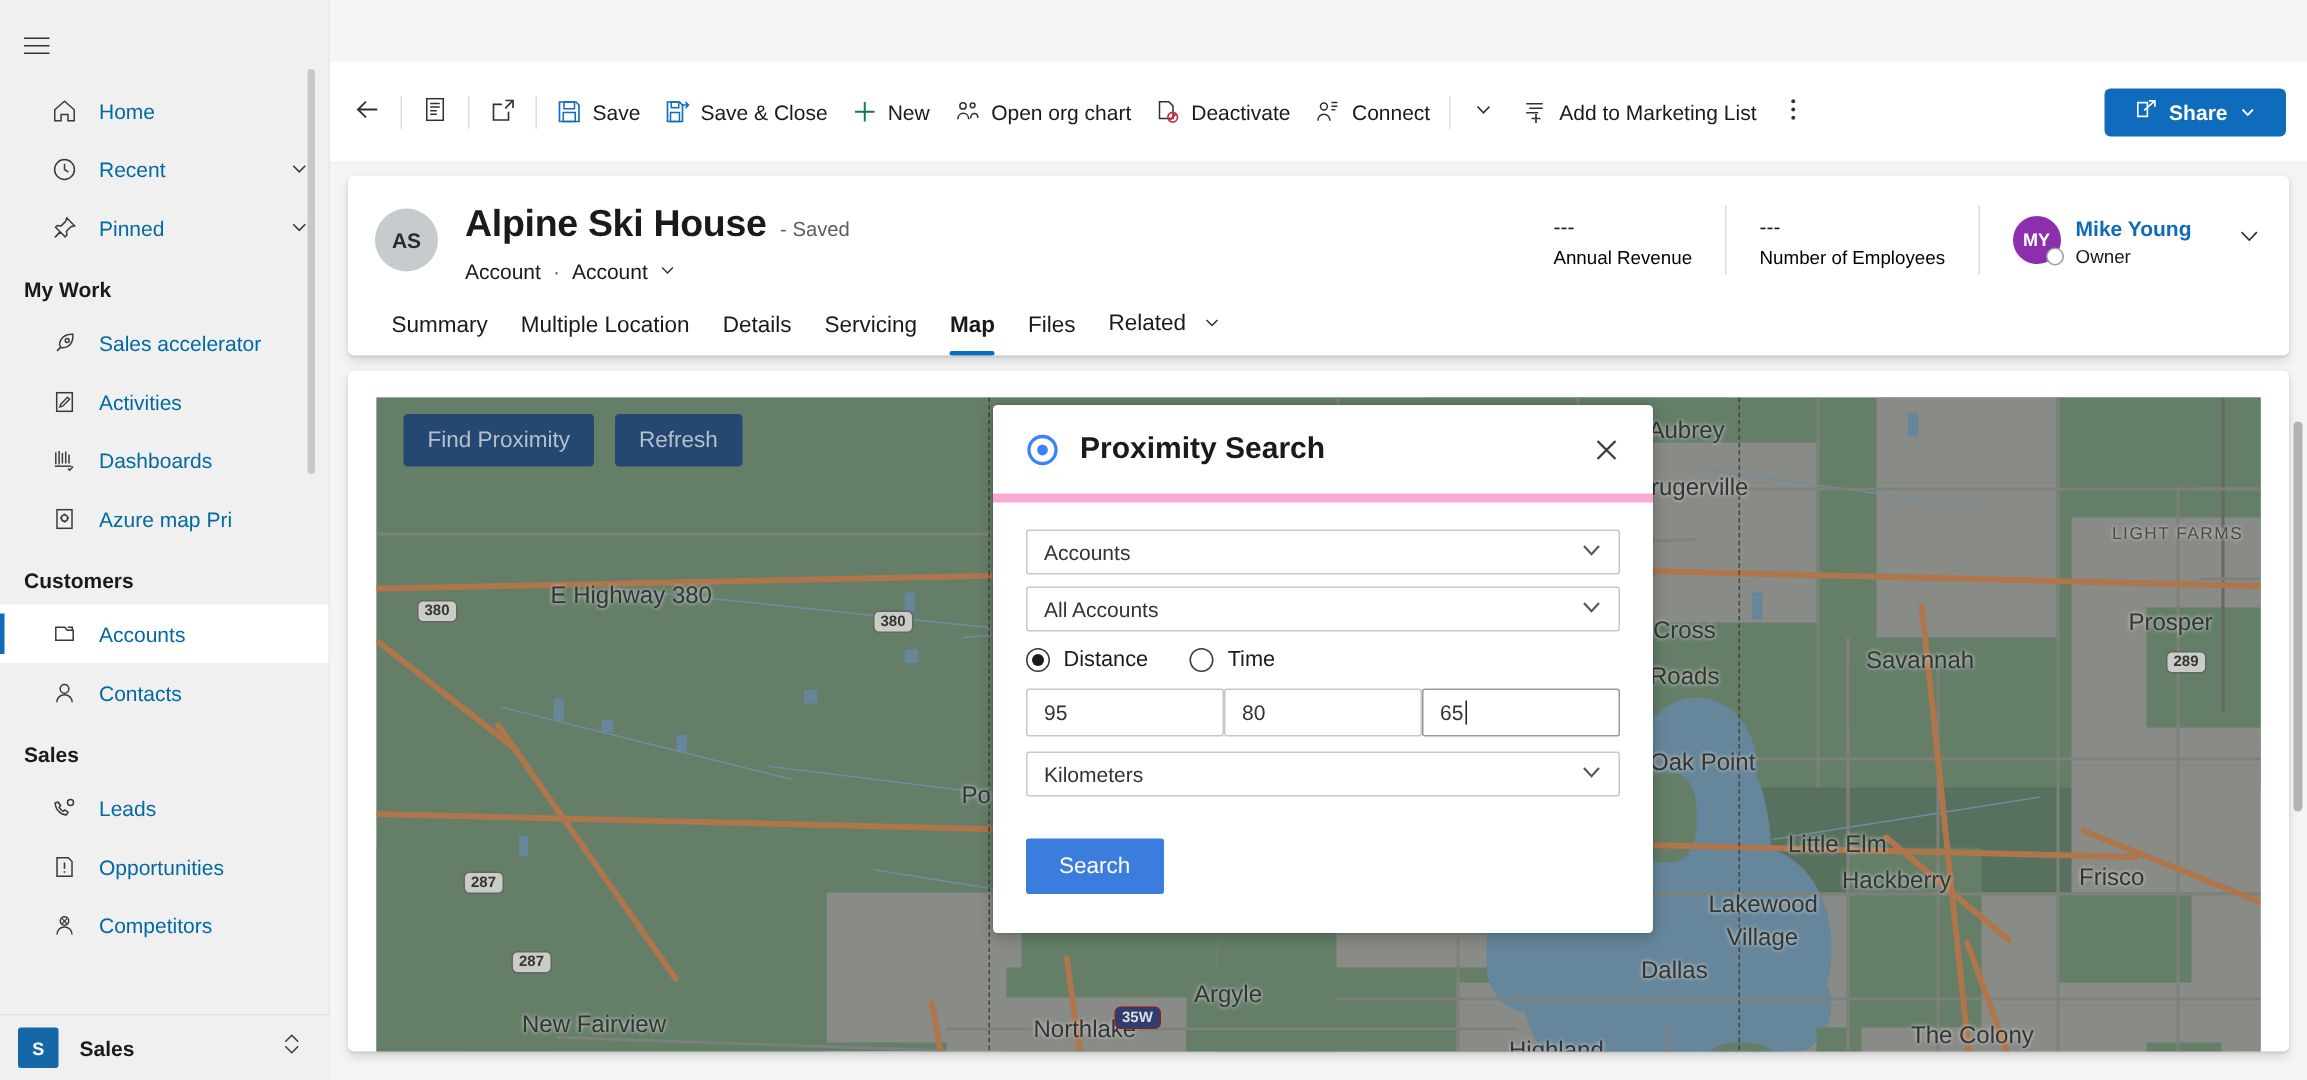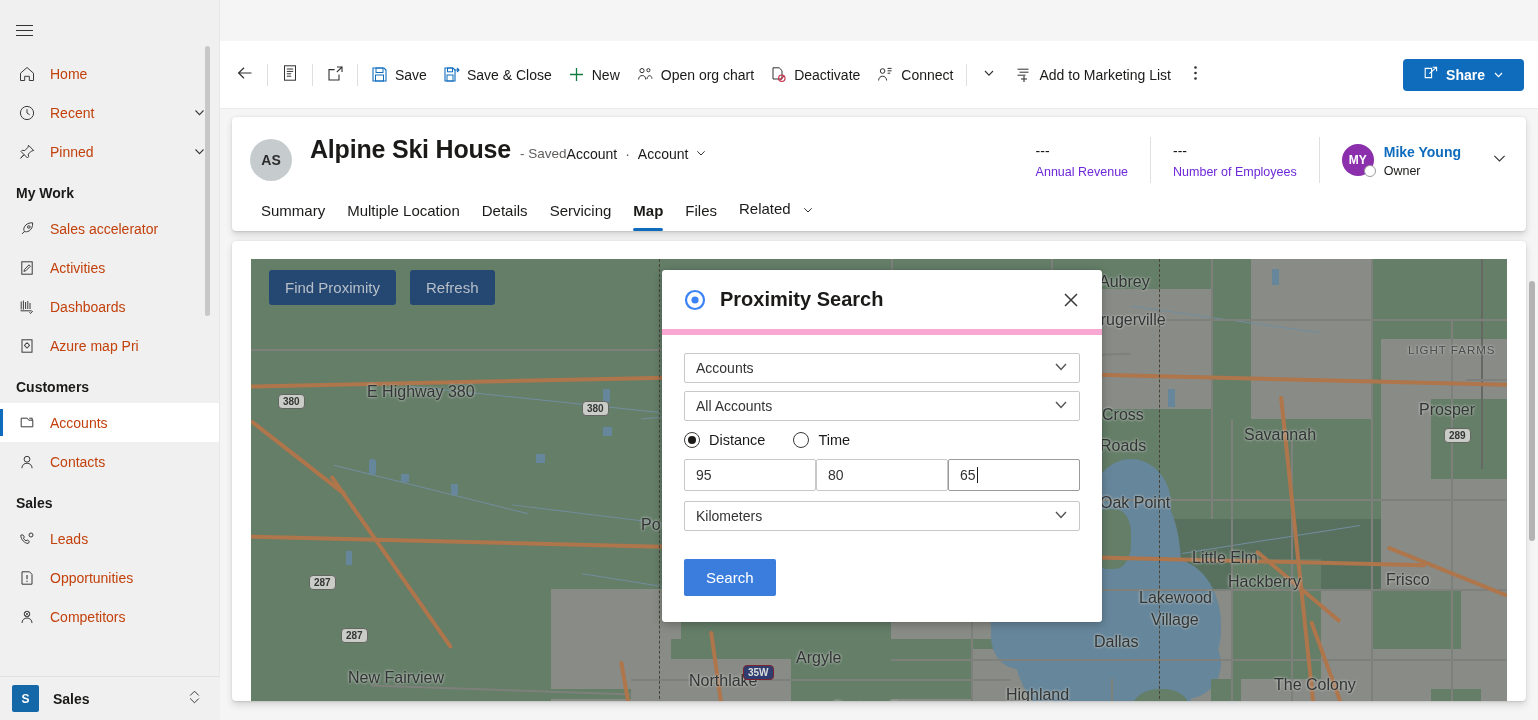--- a/index.html
+++ b/index.html
@@ -18,22 +18,22 @@
     position: relative;
     flex: 0 0 220px;
     border-right: 1px solid #e8e8e8;
   }
   .hamburger { width: 48px; height: 48px; display:flex; align-items:center; justify-content:center; margin-top:6px; cursor:pointer; }
   .hamburger .bars { width: 17px; }
   .hamburger .bars i { display:block; height:1px; background:#333; margin:4px 0; }
 
   .nav-item {
     height: 39px; display: flex; align-items: center;
-    padding-left: 16px; cursor: pointer; position: relative;
-    font-size: 14px; color: #c2410c;
+    padding-left: 32px; cursor: pointer; position: relative;
+    font-size: 14px; color: #0369a1;
   }
   .nav-item.selected { background: #ffffff; }
   .nav-item.selected::before {
     content:""; position:absolute; left:0; top:6px; bottom:6px; width:3px; background:#0f6cbd;
   }
   .nav-ico { width: 22px; height:20px; display:inline-flex; align-items:center; justify-content:center; margin-right:12px; flex:0 0 22px; }
   .nav-ico svg { display:block; }
   .nav-label { flex: 1; white-space: nowrap; }
   .nav-chev { width: 28px; display:flex; align-items:center; justify-content:center; margin-right:6px; }
 
@@ -89,33 +89,33 @@
     background:#fff; margin:8px 12px 0 12px; border-radius:4px;
     box-shadow: 0 0.6px 1.8px rgba(0,0,0,.11), 0 3.2px 7.2px rgba(0,0,0,.13);
     position:relative;
   }
   #record-head { display:flex; align-items:flex-start; padding:18px 18px 0 18px; }
   #avatar {
     width:42px; height:42px; border-radius:50%; background:#c6ccce; color:#2b2b2b;
     display:flex; align-items:center; justify-content:center; font-size:14px; font-weight:600;
     margin-right:18px; flex:0 0 42px; margin-top:4px;
   }
-  #rec-title-wrap { display:flex; }
+  #rec-title-wrap { display:flex; flex-direction:column; }
   #rec-title-row { display:flex; align-items:baseline; }
   #rec-title { font-size:25px; font-weight:600; color:#1b1a19; letter-spacing:-0.2px; }
   #rec-saved { font-size:13.5px; color:#605e5c; margin-left:9px; }
   #rec-sub { display:flex; align-items:center; margin-top:9px; font-size:14px; color:#1b1a19; }
   #rec-sub .dot { margin:0 8px; color:#605e5c; }
   #rec-sub .entity-sel { display:flex; align-items:center; cursor:pointer; }
   #rec-sub .entity-sel .chv { margin-left:7px; }
 
   #header-right { margin-left:auto; display:flex; align-items:center; padding-top:2px; }
   .hdr-stat { padding:0 22px; display:flex; flex-direction:column; }
   .hdr-stat .v { font-size:14px; color:#1b1a19; line-height:20px; }
-  .hdr-stat .l { font-size:12.5px; color:#6d28d9; margin-top:4px; }
+  .hdr-stat .l { font-size:12.5px; color:#000000; margin-top:4px; }
   .hdr-div { width:1px; height:46px; background:#e1dfdd; }
   #owner-block { display:flex; align-items:center; padding:0 8px 0 22px; cursor:pointer; }
   #owner-av {
     width:32px; height:32px; border-radius:50%; background:#8b2fad; color:#fff;
     font-size:12px; font-weight:700; display:flex; align-items:center; justify-content:center;
     margin-right:10px; position:relative;
   }
   #owner-av::after {
     content:""; position:absolute; right:-2px; bottom:-1px; width:10px; height:10px;
     border-radius:50%; background:#fff; border:1px solid #9b9b9b;

